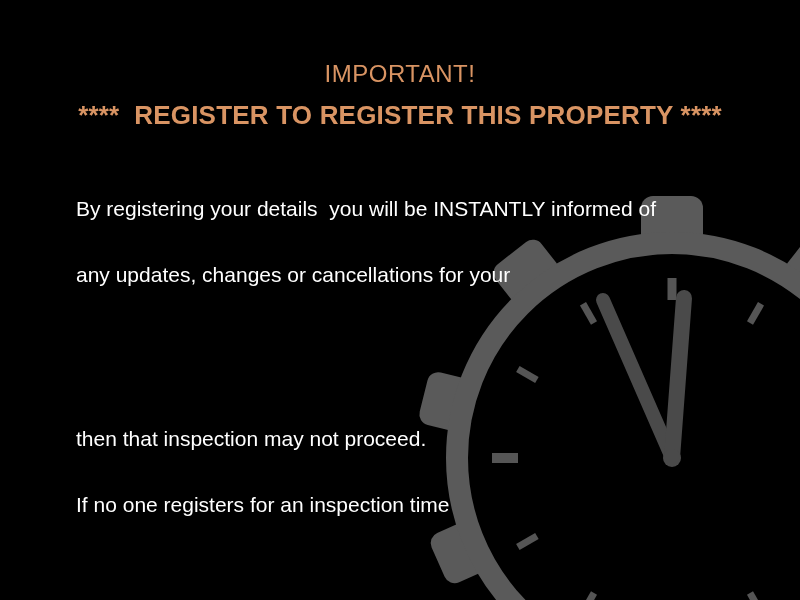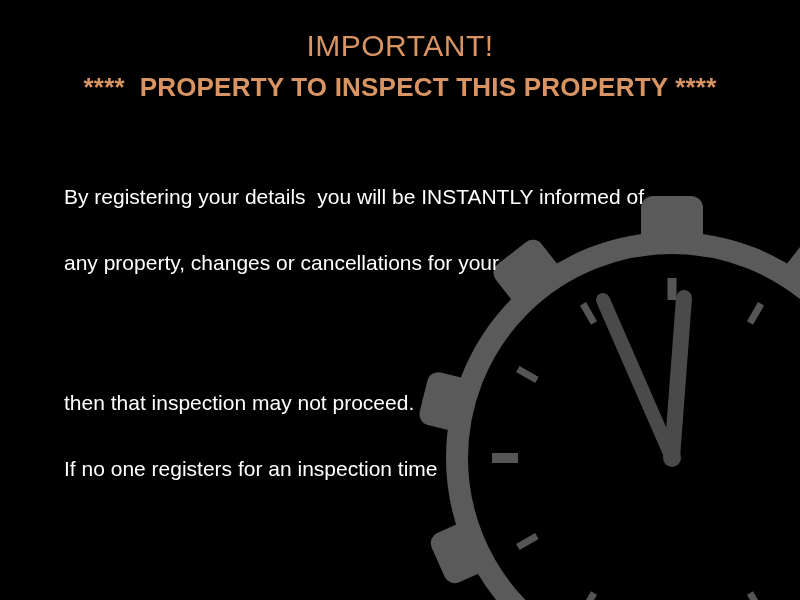--- a/index.html
+++ b/index.html
@@ -31,47 +31,48 @@
   
   .heading-block {
     position: absolute;
     left: 0;
     top: 28px;
     width: 800px;
     text-align: center;
     z-index: 5;
   }
   .heading-line-1 {
-    font-size: 30px;
+    font-size: 24px;
     line-height: 36px;
     font-weight: 400;
     letter-spacing: 0.5px;
     color: #d99463;
     white-space: pre;
+    margin-top: 28px;
   }
   .heading-line-2 {
     margin-top: 6px;
     font-size: 26px;
     line-height: 34px;
     font-weight: 700;
     letter-spacing: 0.2px;
     color: #d99463;
     white-space: pre;
   }
 
   
   .body-block {
     position: absolute;
     left: 60px;
     top: 142px;
     width: 680px;
     z-index: 5;
   }
   .para {
-    margin: 4px;
+    margin: 16px;
     white-space: pre-wrap;
   }
   .para-line {
     font-size: 21px;
     line-height: 30px;
     color: #ffffff;
     font-weight: 400;
     white-space: pre;
   }
   .para-gap {
@@ -174,28 +175,28 @@
       <line x1="672" y1="458" x2="603" y2="300" stroke="#4a4a4a" stroke-width="14" stroke-linecap="round"></line>
 
       <line x1="672" y1="458" x2="684" y2="298" stroke="#4a4a4a" stroke-width="16" stroke-linecap="round"></line>
 
       <circle cx="672" cy="458" r="9" fill="#4a4a4a"></circle>
     </g>
   </svg>
 
   <div class="heading-block">
     <div class="heading-line-1">IMPORTANT!</div>
-    <div class="heading-line-2">****  PROPERTY TO INSPECT THIS PROPERTY ****</div>
+    <div class="heading-line-2">****  REGISTER TO REGISTER THIS PROPERTY ****</div>
   </div>
 
   <div class="body-block">
 
     <div class="para">
       <div class="para-line">By registering your details  you will be INSTANTLY informed of</div>
-      <div class="para-line">any property, changes or cancellations for your</div>
+      <div class="para-line">any updates, changes or cancellations for your</div>
     </div>
 
     <div class="para-gap"></div>
 
     <div class="para">
       <div class="para-line">then that inspection may not proceed.</div>
       <div class="para-line">If no one registers for an inspection time</div>
     </div>
 
     <div class="para-gap"></div>

